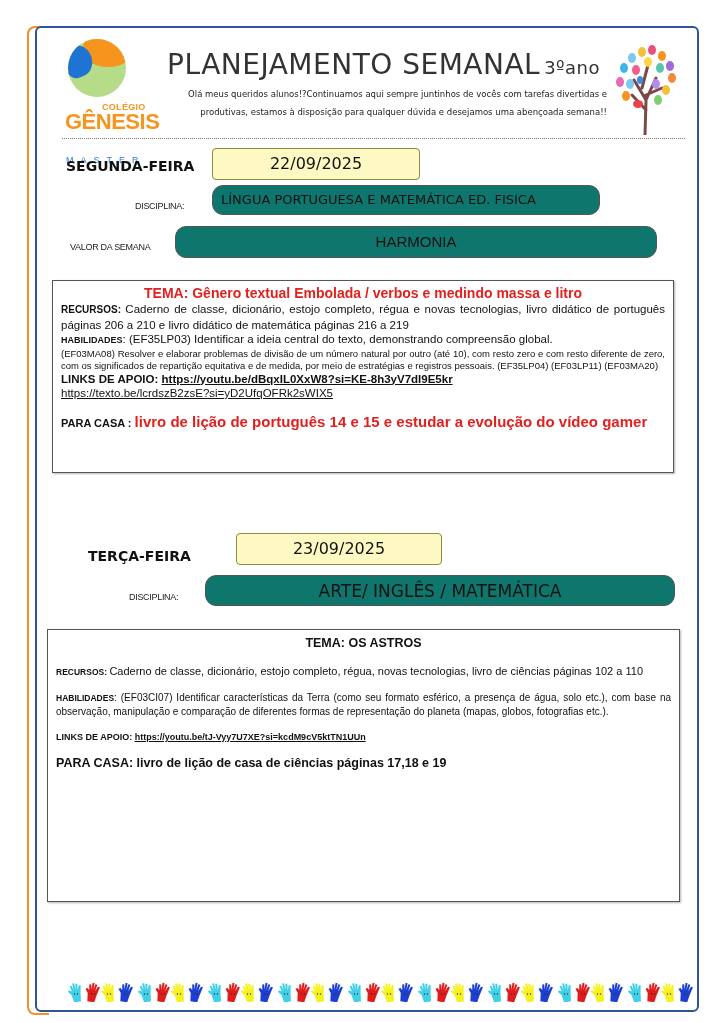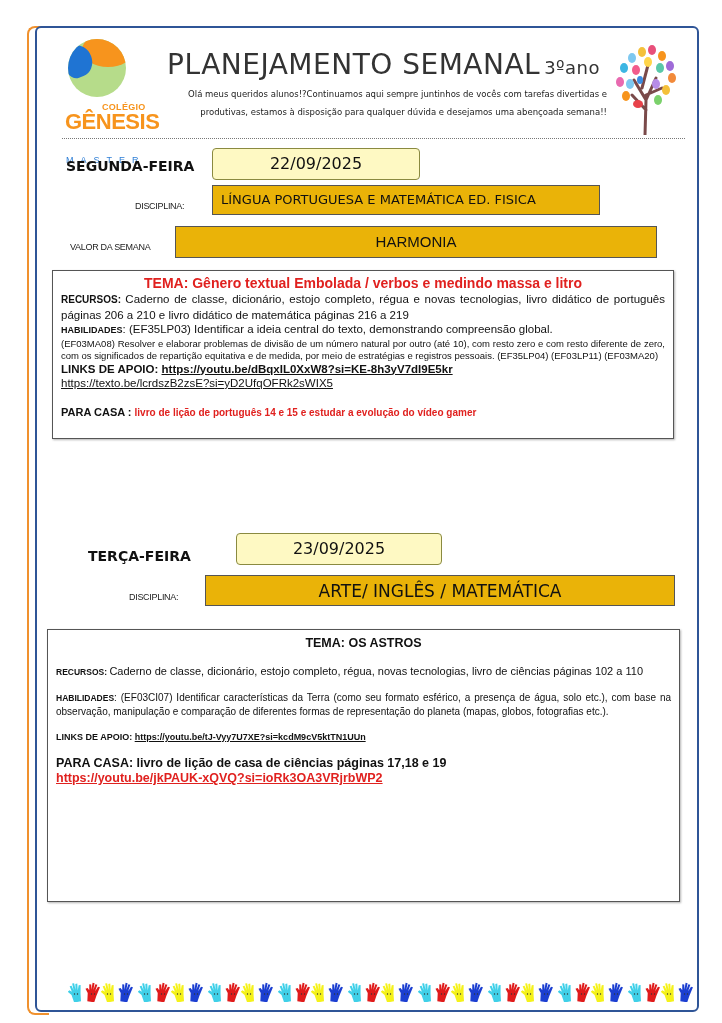--- a/index.html
+++ b/index.html
@@ -20,24 +20,24 @@
     .title .grade { font-size: 18px; margin-left: 4px; }
     .intro { position: absolute; left: 175px; top: 85px; width: 432px; font-family: "DejaVu Sans", sans-serif; font-size: 8.5px; line-height: 18px; text-align: right; color: #222; }
 
     .tree { position: absolute; left: 612px; top: 40px; width: 68px; height: 95px; }
 
     .dotted { position: absolute; left: 62px; top: 138px; width: 623px; border-top: 1.5px dotted #777; }
 
     .day-label { position: absolute; font-family: "DejaVu Sans", sans-serif; font-weight: bold; font-size: 14px; color: #111; }
     .date-box { position: absolute; background: #fef9c3; border: 1px solid #8a8a40; border-radius: 4px; font-family: "DejaVu Sans", sans-serif; font-size: 16px; text-align: center; color: #111; }
     .small-label { position: absolute; font-size: 9px; color: #222; font-family: "Liberation Sans Narrow", "Liberation Sans", sans-serif; letter-spacing: -0.3px; }
-    .field-box { position: absolute; border: 1px solid #555; border-radius: 0; background: #eab308; font-family: "DejaVu Sans", sans-serif; color: #111; box-sizing: border-box; }
+    .field-box { position: absolute; border: 1px solid #555; border-radius: 11px; background: #0f766e; font-family: "DejaVu Sans", sans-serif; color: #111; box-sizing: border-box; }
 
     .content-box { position: absolute; border: 1px solid #555; box-shadow: 1px 1px 2px rgba(0,0,0,0.3); background: #fff; box-sizing: border-box; }
-    .c1 { left: 52px; top: 270px; width: 622px; height: 169px; padding: 4px 8px; font-size: 11.5px; line-height: 14.5px; }
+    .c1 { left: 52px; top: 280px; width: 622px; height: 193px; padding: 4px 8px; font-size: 11.5px; line-height: 14.5px; }
     .c1 .tema { color: #e0211f; font-weight: bold; font-size: 14px; text-align: center; line-height: 17px; }
     .c1 .small { font-size: 9.5px; line-height: 12px; text-align: justify; }
     .c1 .hab { text-align: justify; }
     .b { font-weight: bold; }
     .caps-small { font-weight: bold; font-size: 10px; }
     .red { color: #e0211f; }
     .link { text-decoration: underline; color: #111; }
     .link-red { text-decoration: underline; color: #e0211f; font-weight: bold; }
 
     .c2 { left: 47px; top: 629px; width: 633px; height: 273px; padding: 6px 8px; font-size: 11px; line-height: 14px; }
@@ -107,35 +107,34 @@
 <div class="field-box" style="left:175px; top:226px; width:482px; height:32px; line-height:30px; text-align:center; font-family:'Liberation Sans', sans-serif; font-size:15px;">HARMONIA</div>
 
 <div class="content-box c1">
   <div class="tema">TEMA:  Gênero textual  Embolada / verbos e medindo massa e litro</div>
   <div class="hab"><span class="caps-small">RECURSOS: </span><span>Caderno de classe, dicionário, estojo completo, régua e novas tecnologias, livro didático de português páginas 206 a 210  e livro didático de matemática páginas 216 a 219</span></div>
   <div class="hab"><span class="caps-small" style="font-size:9px;">HABILIDADES</span><span>: (EF35LP03) Identificar a ideia central do texto, demonstrando compreensão global.</span></div>
   <div class="small">(EF03MA08) Resolver e elaborar problemas de divisão de um número natural por outro (até  10), com resto zero e com resto diferente de zero, com os significados de repartição equitativa  e de medida, por meio de estratégias e registros pessoais. (EF35LP04) (EF03LP11) (EF03MA20)</div>
   <div><span class="b">LINKS DE APOIO: </span><a class="link b">https://youtu.be/dBqxIL0XxW8?si=KE-8h3yV7dI9E5kr</a></div>
   <div><a class="link">https://texto.be/lcrdszB2zsE?si=yD2UfqOFRk2sWIX5</a></div>
   <div style="height:14px;"></div>
-  <div><span class="b" style="font-size:11px;">PARA  CASA : </span><span class="red b" style="font-size:10px;">livro de lição de português 14 e 15 e estudar a evolução do vídeo gamer</span></div>
+  <div><span class="b" style="font-size:11px;">PARA  CASA : </span><span class="red b" style="font-size:15px;">livro de lição de português 14 e 15 e estudar a evolução do vídeo gamer</span></div>
 </div>
 
 <div class="day-label" style="left:88px; top:548px;">TERÇA-FEIRA</div>
 <div class="date-box" style="left:236px; top:533px; width:204px; height:30px; line-height:30px;">23/09/2025</div>
 <div class="small-label" style="left:129px; top:592px;">DISCIPLINA:</div>
 <div class="field-box" style="left:205px; top:575px; width:470px; height:31px; line-height:31px; text-align:center; font-size:17px;">ARTE/ INGLÊS / MATEMÁTICA</div>
 
 <div class="content-box c2">
   <div class="tema">TEMA:  OS ASTROS</div>
   <p><span class="label-sm">RECURSOS:  </span><span>Caderno de classe, dicionário, estojo completo, régua, novas tecnologias,  livro de ciências páginas 102 a 110</span></p>
   <p class="hab"><span class="label-sm">HABILIDADES</span><span>: (EF03CI07) Identificar características da Terra (como seu formato esférico, a presença de água, solo etc.), com base na observação, manipulação e comparação de diferentes formas de representação do planeta (mapas, globos, fotografias etc.).</span></p>
   <p class="links"><span class="b">LINKS DE APOIO: </span><a class="link b">https://youtu.be/tJ-Vyy7U7XE?si=kcdM9cV5ktTN1UUn</a></p>
   <div class="casa">PARA  CASA:  livro de lição de casa de ciências páginas 17,18 e 19</div>
-  <div class="casa"><a class="link-red">https://youtu.be/jkPAUK-xQVQ?si=ioRk3OA3VRjrbWP2</a></div>
 </div>
 
 <div class="hands" id="hands">
     <div class="hand">
       <svg viewBox="0 0 16 20">
         <path d="M4 20 L3 12 L0 8 L2 7 L4 9 L3 3 L5 3 L6 8 L6 1 L8 1 L8 8 L9 2 L11 2 L10 9 L12 4 L14 4 L12 13 L11 20 Z" fill="#3fd0e8" transform="rotate(-12 8 10)"></path>
         <circle cx="6.5" cy="12" r="0.7" fill="#333"></circle>
         <circle cx="9.5" cy="12" r="0.7" fill="#333"></circle>
       </svg>
     </div>

